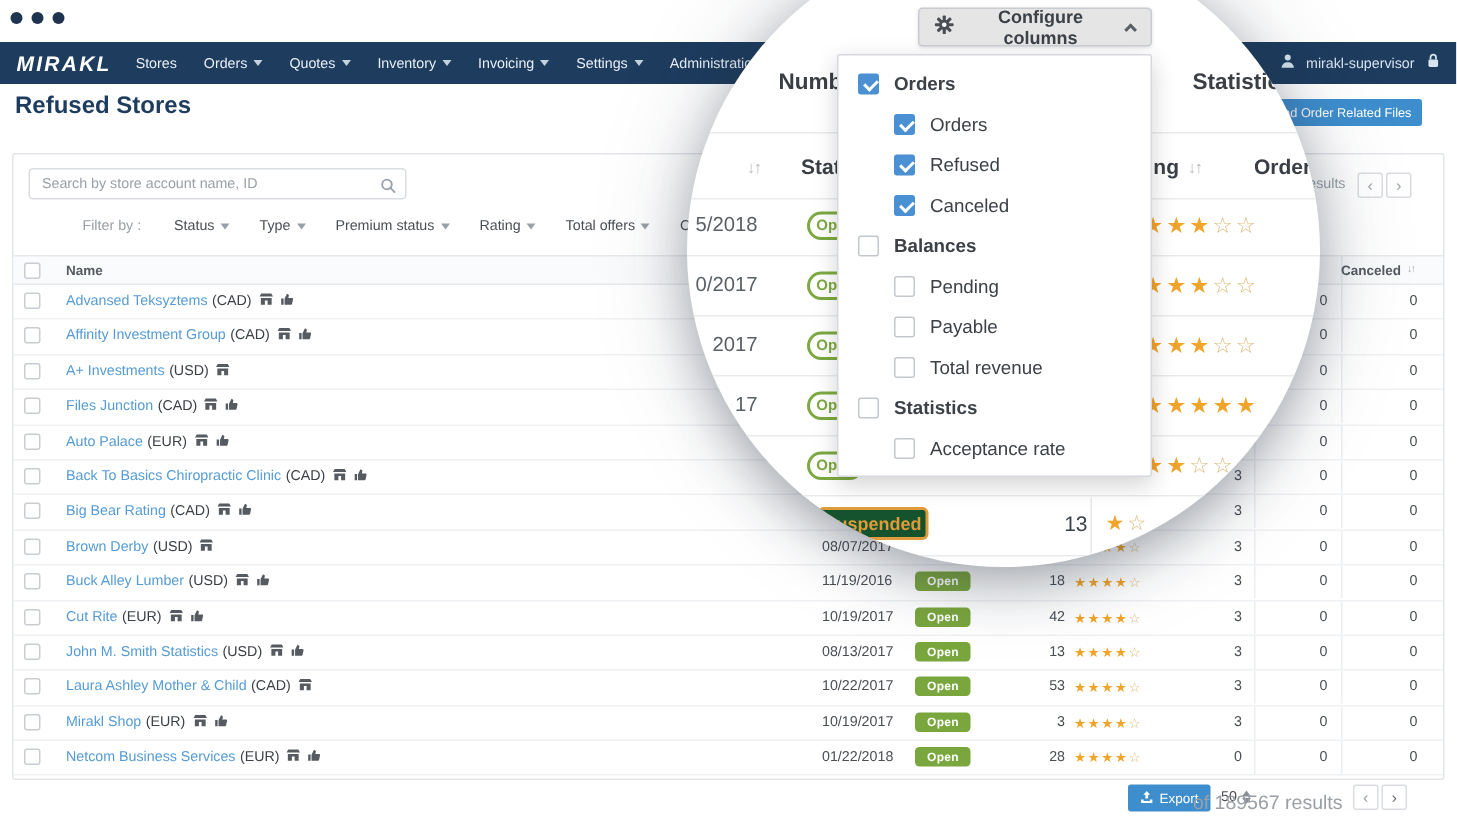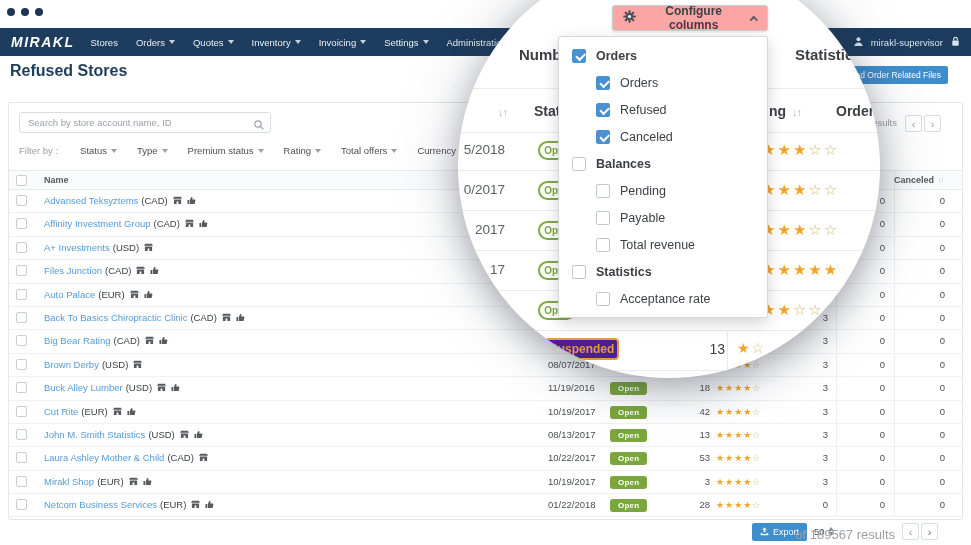--- a/index.html
+++ b/index.html
@@ -25,21 +25,21 @@
   
   .panel { position:absolute; left:8px; top:102px; width:955px; height:418px; background:#fff; border:1px solid #e2e5e9; border-radius:2px; z-index:1; }
   .search { position:absolute; left:10px; top:9px; width:252px; height:21px; border:1px solid #d9dde2; border-radius:3px; background:#fff; }
   .search input { position:absolute; left:0; top:0; width:228px; height:19px; border:none; outline:none; font-size:9.5px; padding:0 8px; color:#555; background:transparent; font-family:inherit; }
   .search input::placeholder { color:#9aa0a8; }
   .sicon { position:absolute; right:5px; top:4px; }
   .top-results { position:absolute; left:798px; top:14px; width:90px; text-align:right; font-size:9.5px; color:#9aa0a6; }
   .pgbtn { position:absolute; width:17px; height:17px; background:#fff; border:1px solid #d9dde2; border-radius:2px; color:#9aa0a8; font-size:11px; line-height:14px; text-align:center; cursor:pointer; padding:0; }
 
   .filters { position:absolute; left:10px; top:42px; display:flex; align-items:center; gap:20px; }
-  .flabel { font-size:9.5px; color:#9aa0a6; margin-right:2px; }
+  .flabel { font-size:9.5px; color:#9aa0a6; margin-right:2px;margin-left:36px; }
   .fitem { font-size:9.5px; color:#4a4f55; display:flex; align-items:center; gap:4px; cursor:pointer; }
   .fcaret { width:0; height:0; border-left:3px solid transparent; border-right:3px solid transparent; border-top:4px solid #9aa0a8; display:inline-block; }
 
   
   .thead { position:absolute; left:0; top:67px; width:953px; height:20px; background:#fafbfc; border-top:1px solid #e7eaed; border-bottom:1px solid #e7eaed; font-size:9px; font-weight:bold; color:#555a60; line-height:18px; }
   .cb { display:inline-block; width:11px; height:11px; border:1px solid #c9cdd2; border-radius:2px; background:#fff; cursor:pointer; }
   .thead .cb { position:absolute; left:7px; top:4px; }
   .hname { position:absolute; left:35px; }
   .hcanceled { position:absolute; left:871px; width:54px; text-align:right; }
   .hsort { position:absolute; left:929px; font-size:7px; letter-spacing:-1px; color:#b0b4ba; font-weight:normal; }
@@ -79,26 +79,26 @@
   
   .circle { position:absolute; left:458px; top:-44px; width:422px; height:422px; border-radius:50%; background:#fff; overflow:hidden; z-index:10; box-shadow:0 10px 35px rgba(40,50,65,.38), 0 0 70px rgba(40,50,65,.15); }
   .mg-group { position:absolute; font-size:15px; font-weight:bold; color:#3a3f45; white-space:nowrap; }
   .mg-col { position:absolute; font-size:14px; font-weight:bold; color:#3a3f45; white-space:nowrap; }
   .mg-sort { position:absolute; font-size:11px; letter-spacing:-1px; color:#b6bac0; }
   .mg-hline { position:absolute; left:0; width:422px; height:1px; background:#e9ebee; }
   .mg-vline { position:absolute; width:1px; background:#e6e9ec; }
   .mdate { position:absolute; left:-63px; width:110px; text-align:right; font-size:13.5px; color:#5a6066; white-space:nowrap; }
   .mbadge { position:absolute; left:80px; width:38px; height:19px; border:2px solid #7da941; border-radius:10px; color:#7da941; font-size:10px; font-weight:bold; text-align:center; line-height:15px; background:#fff; }
   .mstars { position:absolute; left:304px; font-size:15px; letter-spacing:2px; white-space:nowrap; }
-  .sus-badge { position:absolute; left:87px; top:382px; width:74px; height:22px; border:2px solid #e09b3b; border-radius:4px; color:#e09b3b; font-size:12px; font-weight:bold; text-align:center; line-height:18px; background:#4c1d95; white-space:nowrap; }
+  .sus-badge { position:absolute; left:87px; top:382px; width:74px; height:22px; border:2px solid #e09b3b; border-radius:4px; color:#e09b3b; font-size:12px; font-weight:bold; text-align:center; line-height:18px; background:#14532d; white-space:nowrap; }
   .sus-count { position:absolute; left:237px; top:385px; width:30px; text-align:right; font-size:14px; color:#3c4148; }
   .sus-stars { position:absolute; left:279px; top:384px; font-size:14px; letter-spacing:2px; }
 
   
-  .cfg { position:absolute; left:612px; top:5px; width:156px; height:26px; background:#fca5a5; border:1px solid #c8ccd1; border-radius:3px; z-index:22; display:flex; align-items:center; gap:7px; padding:0 10px; cursor:pointer; box-shadow:0 1px 3px rgba(0,0,0,.12); }
+  .cfg { position:absolute; left:612px; top:5px; width:156px; height:26px; background:#e5e5e5; border:1px solid #c8ccd1; border-radius:3px; z-index:22; display:flex; align-items:center; gap:7px; padding:0 10px; cursor:pointer; box-shadow:0 1px 3px rgba(0,0,0,.12); }
   .cfg-label { font-size:12px; font-weight:bold; color:#3c4148; }
   .chev-up { width:6px; height:6px; border-right:2px solid #5a6067; border-bottom:2px solid #5a6067; transform:rotate(-135deg); margin-left:auto; margin-top:3px; }
   .dropdown { position:absolute; left:558px; top:36px; width:210px; background:#fff; border:1px solid #d5d8dc; border-radius:2px; z-index:20; box-shadow:0 5px 16px rgba(0,0,0,.18); padding:5px 0; }
   .dd-item { height:27px; display:flex; align-items:center; gap:10px; padding-left:13px; cursor:pointer; }
   .dd-item.child { padding-left:37px; }
   .dd-item .lbl { font-size:12.5px; color:#3c4148; }
   .dd-item.parent .lbl { font-weight:bold; }
   .ck { width:14px; height:14px; border:1px solid #c3c8cd; border-radius:2px; background:#fff; position:relative; flex:0 0 auto; }
   .ck.on { background:#4a90d2; border-color:#4a90d2; }
   .ck.on::after { content:""; position:absolute; left:3px; top:3px; width:7px; height:3.5px; border-left:2px solid #fff; border-bottom:2px solid #fff; transform:rotate(-45deg); }

